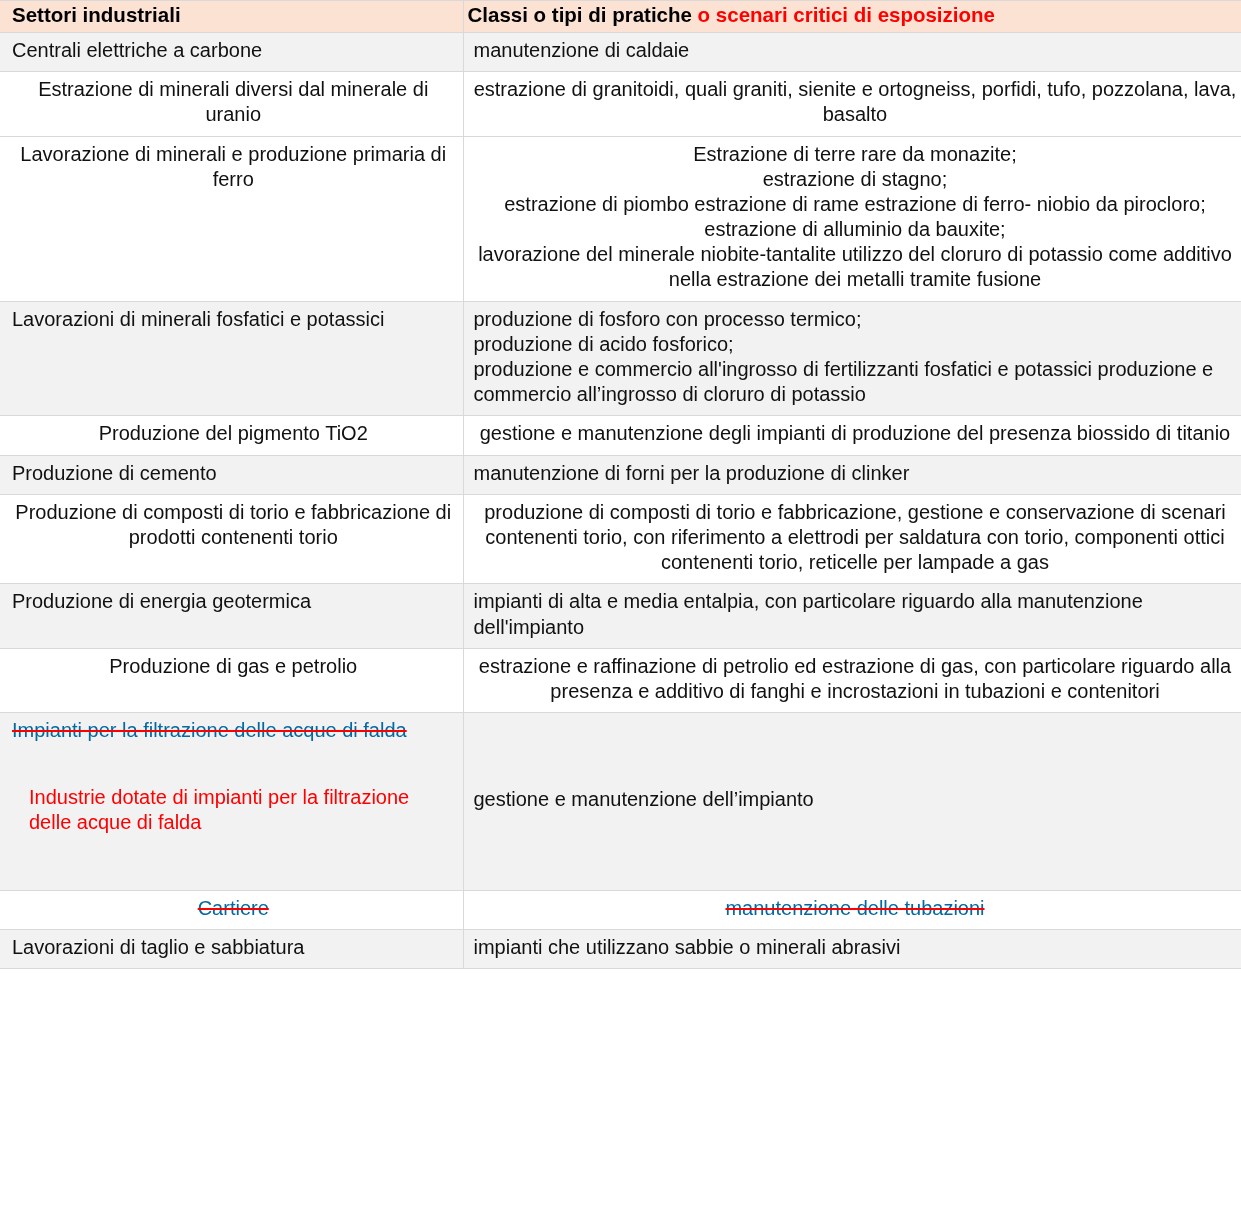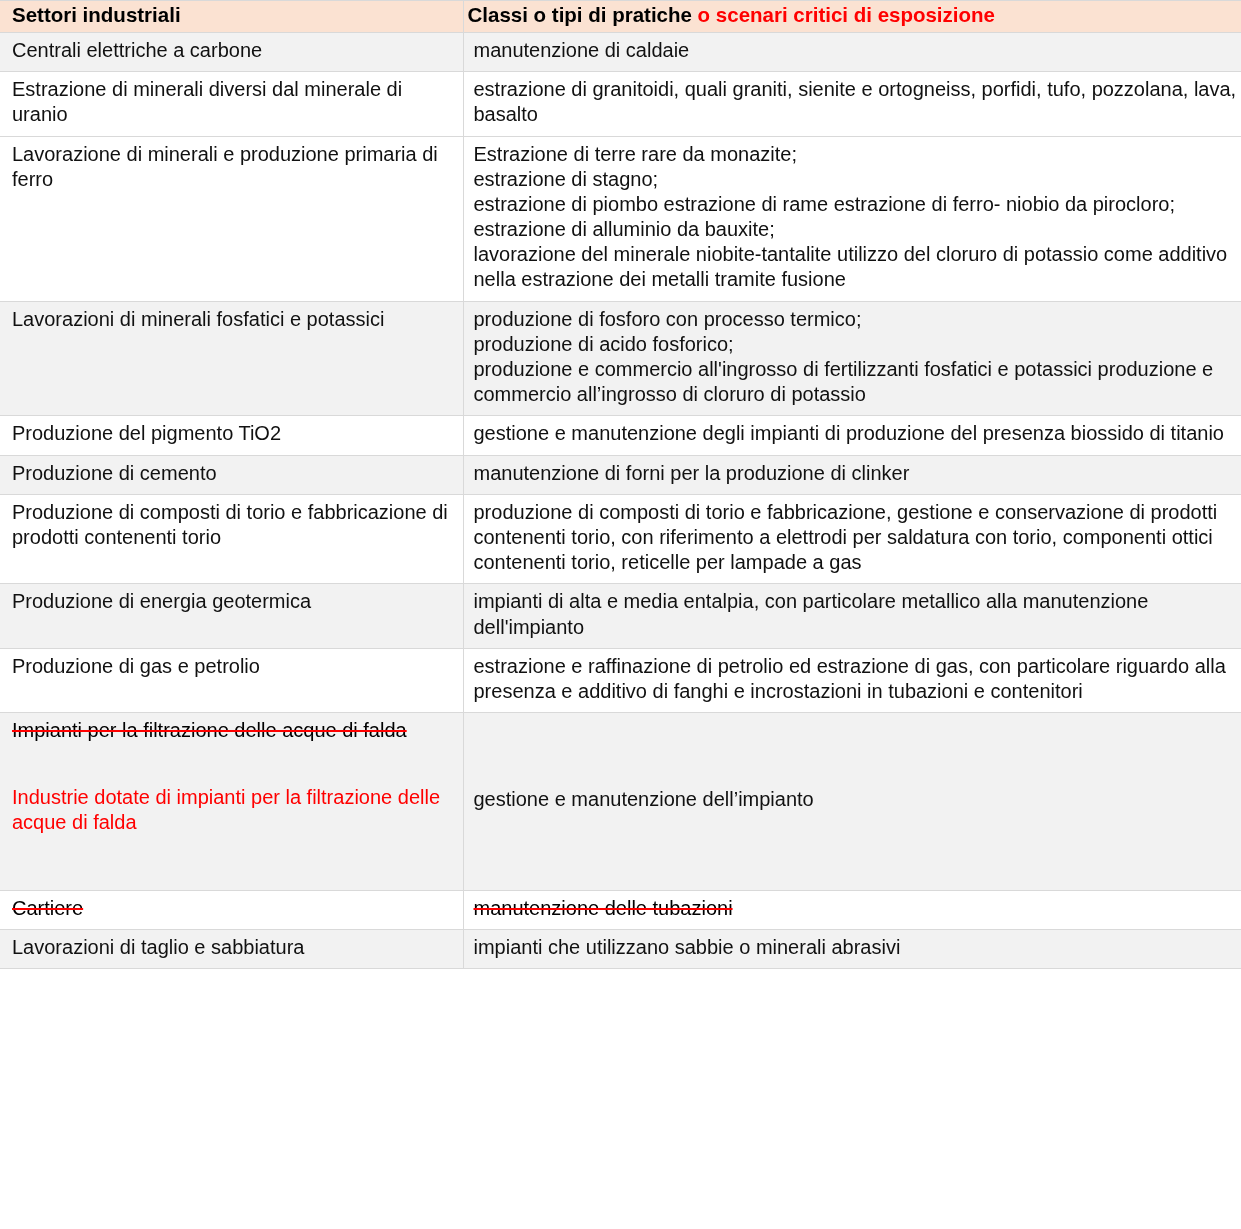--- a/index.html
+++ b/index.html
@@ -59,34 +59,35 @@
     vertical-align: top;
     padding: 5px 8px 8px 12px;
     overflow-wrap: break-word;
   }
   tbody td.cell-practice {
     padding-left: 10px;
     padding-right: 4px;
   }
 
   tbody tr.shade > td { background: #f2f2f2; }
-  tbody tr.plain > td { background: #ffffff; }
+  tbody tr.plain > td { background: #ffffff; text-align: center; }
 
   
   tbody tr:last-child > td { border-bottom: 1px solid #d9d9d9; }
 
   
   .struck {
-    color: #000000;
+    color: #0369a1;
     text-decoration: line-through;
     text-decoration-color: #ff0000;
     text-decoration-thickness: 2px;
   }
   .redtext {
     color: #ff0000;
+    margin-left: 17px;
   }
   .block-gap {
     display: block;
     height: 42px;
   }
   .tail-gap {
     display: block;
     height: 46px;
   }
   .line {
@@ -147,27 +148,27 @@
         </tr>
         <tr class="shade">
           <td class="cell-sector"><span>Produzione di cemento</span></td>
           <td class="cell-practice">
             <span class="line">manutenzione di forni per la produzione di clinker</span>
           </td>
         </tr>
         <tr class="plain">
           <td class="cell-sector"><span>Produzione di composti di torio e fabbricazione di prodotti contenenti torio</span></td>
           <td class="cell-practice">
-            <span class="line">produzione di composti di torio e fabbricazione, gestione e conservazione di prodotti contenenti torio, con riferimento a elettrodi per saldatura con torio, componenti ottici contenenti torio, reticelle per lampade a gas</span>
+            <span class="line">produzione di composti di torio e fabbricazione, gestione e conservazione di scenari contenenti torio, con riferimento a elettrodi per saldatura con torio, componenti ottici contenenti torio, reticelle per lampade a gas</span>
           </td>
         </tr>
         <tr class="shade">
           <td class="cell-sector"><span>Produzione di energia geotermica</span></td>
           <td class="cell-practice">
-            <span class="line">impianti di alta e media entalpia, con particolare metallico alla manutenzione dell'impianto</span>
+            <span class="line">impianti di alta e media entalpia, con particolare riguardo alla manutenzione dell'impianto</span>
           </td>
         </tr>
         <tr class="plain">
           <td class="cell-sector"><span>Produzione di gas e petrolio</span></td>
           <td class="cell-practice">
             <span class="line">estrazione e raffinazione di petrolio ed estrazione di gas, con particolare riguardo alla presenza e additivo di fanghi e incrostazioni in tubazioni e contenitori</span>
           </td>
         </tr>
         <tr class="shade">
           <td class="cell-sector">

